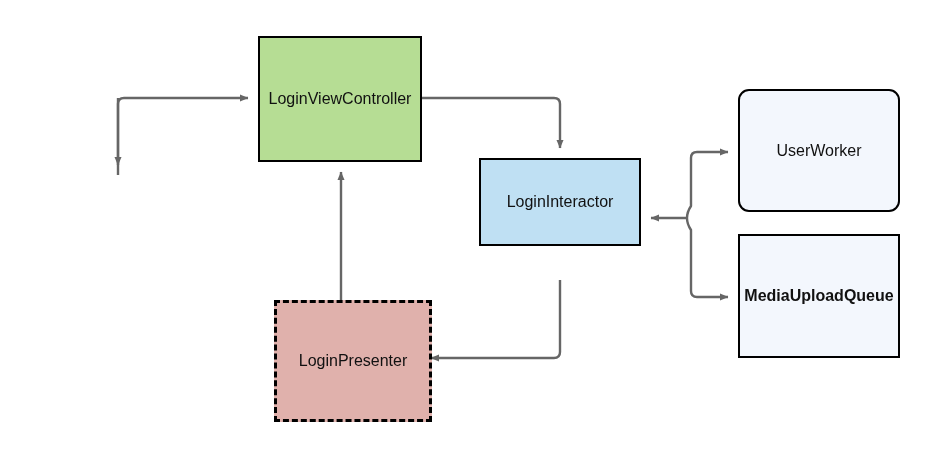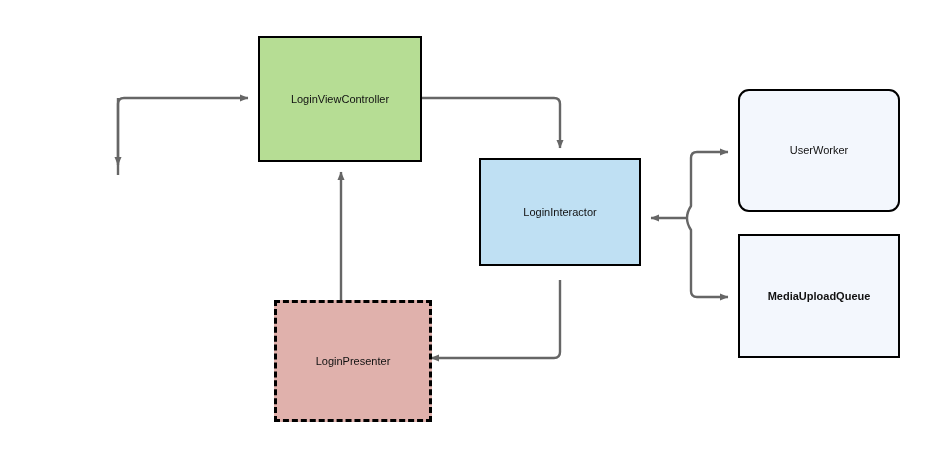--- a/index.html
+++ b/index.html
@@ -25,21 +25,21 @@
   .node {
     position: absolute;
     box-sizing: border-box;
     display: flex;
     align-items: center;
     justify-content: center;
     border: 2px solid #000000;
     z-index: 2;
   }
   .node .node-label {
-    font-size: 11px;
+    font-size: 16px;
     color: #111111;
     line-height: 1.1;
     white-space: nowrap;
     text-align: center;
   }
   .node.dashed {
     border-style: dashed;
     border-width: 3px;
   }
   .node-viewcontroller {
@@ -53,21 +53,21 @@
     left: 39px;
     top: 175px;
     width: 163px;
     height: 125px;
     background: #eafada;
   }
   .node-interactor {
     left: 479px;
     top: 158px;
     width: 162px;
-    height: 108px;
+    height: 88px;
     background: #bfe0f3;
   }
   .node-presenter {
     left: 259px;
     top: 300px;
     width: 158px;
     height: 122px;
     background: #e0b1ac;
     margin-left: 15px;
   }

